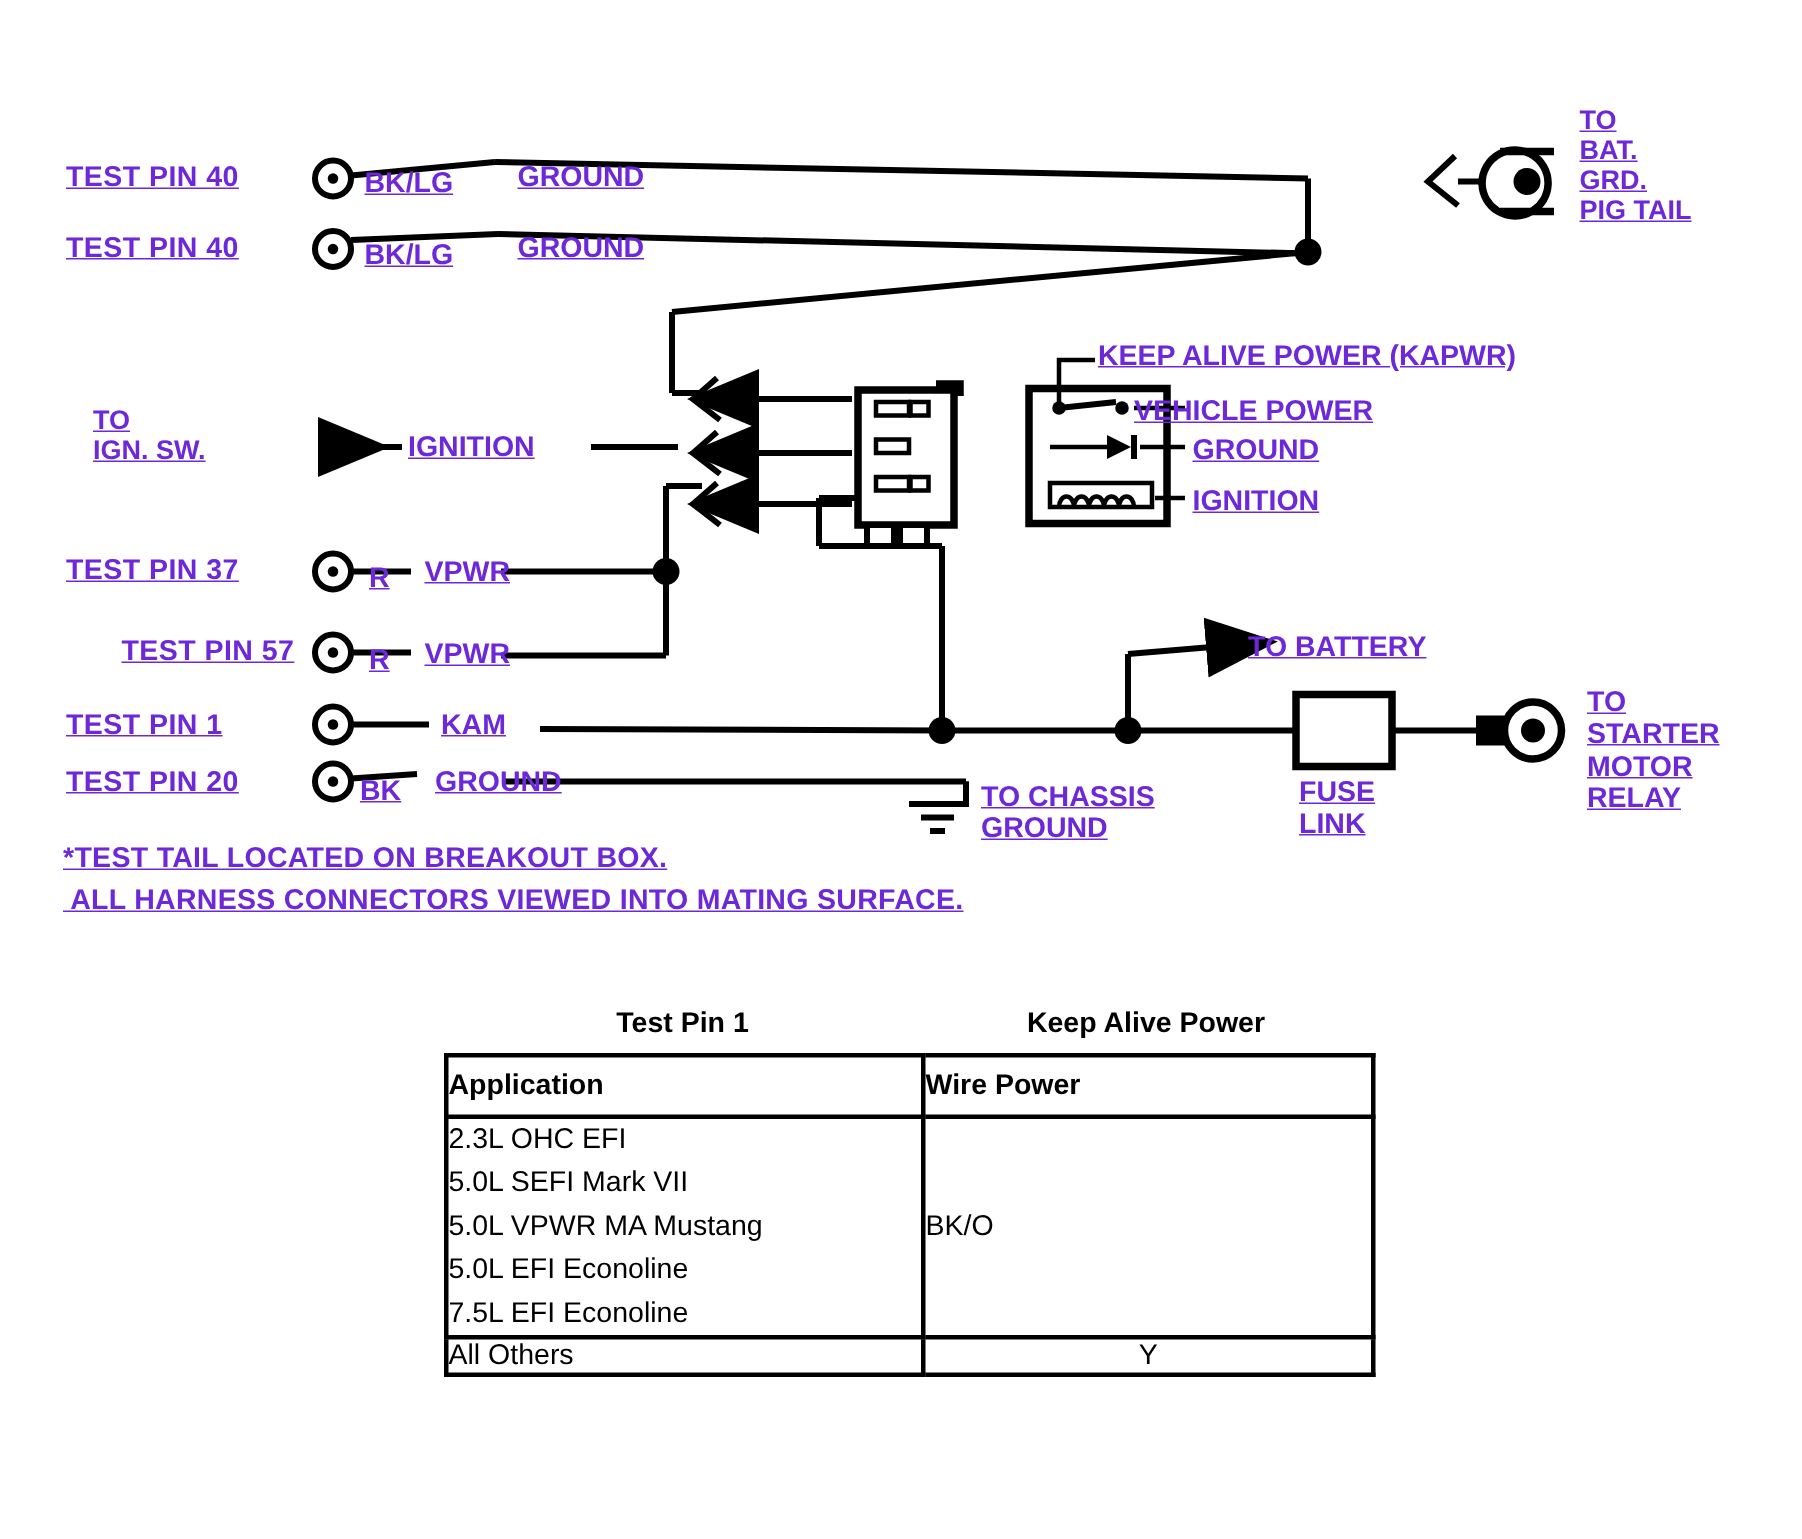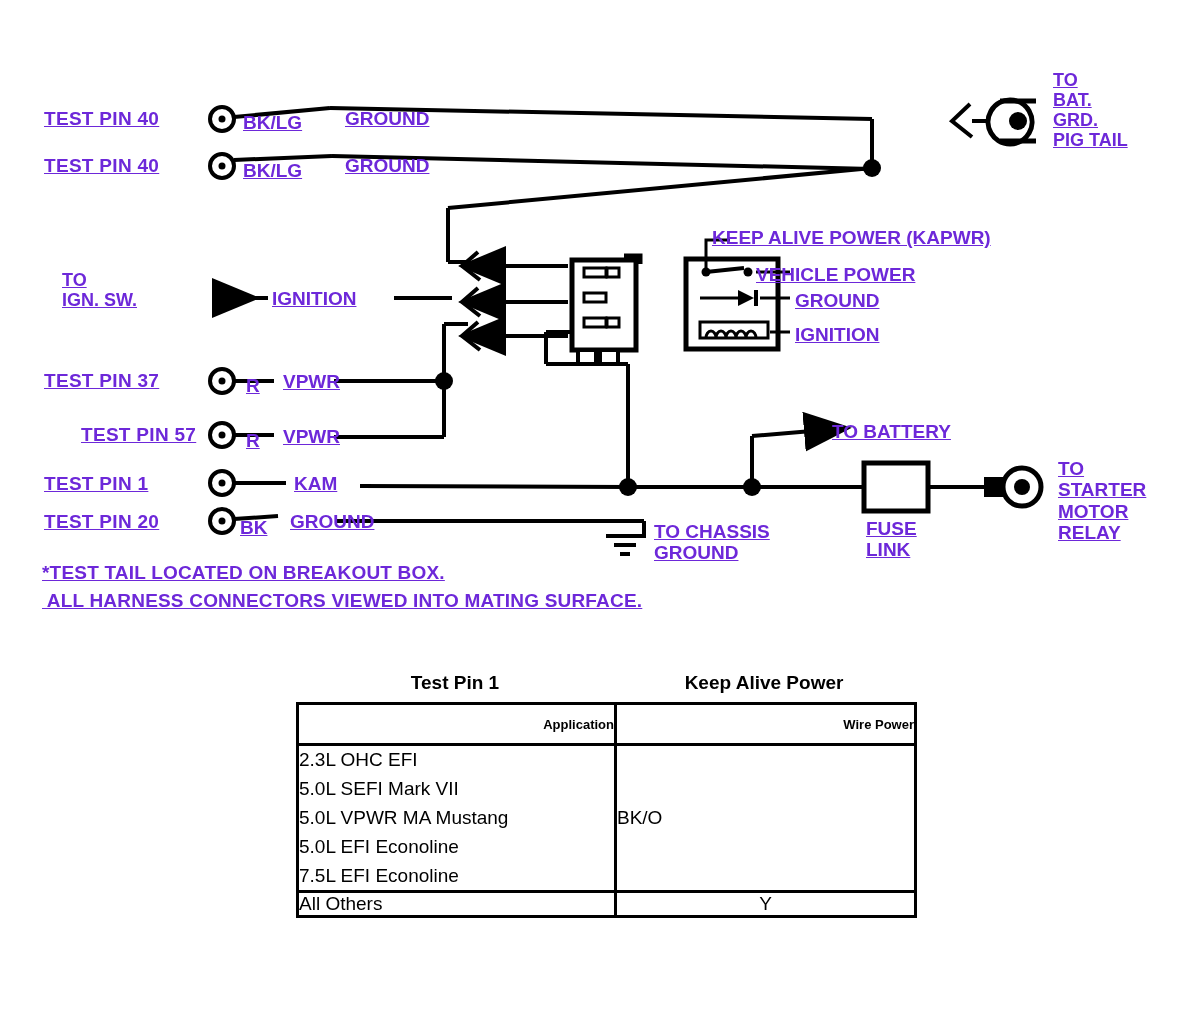--- a/index.html
+++ b/index.html
@@ -64,22 +64,22 @@
     table-layout: fixed;
   }
   table.pin-table td, table.pin-table th {
     border: 3px solid #000;
     padding: 0;
     vertical-align: middle;
     font-family: "Liberation Sans", sans-serif;
   }
   .th-cell {
     font-weight: bold;
-    font-size: 13px;
-    text-align: right;
+    font-size: 19px;
+    text-align: left;
     height: 38px;
   }
   .col-app  { width: 318px; }
   .col-wire { width: 300px; }
   .apps-cell {
     padding: 8px 0 8px 12px;
     font-size: 19px;
     line-height: 1.52;
   }
   .wire-cell {
@@ -236,21 +236,21 @@
 
   <div class="lbl lbl-small" style="left:1053px; top:70px;">TO
 BAT.
 GRD.
 PIG TAIL</div>
 
   <div class="lbl lbl-small" style="left:62px; top:270px;">TO
 IGN. SW.</div>
   <div class="lbl lbl-signal" style="left:272px; top:288px;">IGNITION</div>
 
-  <div class="lbl lbl-signal" style="left:712px; top:227px;">KEEP ALIVE POWER (KAPWR)</div>
+  <div class="lbl lbl-signal" style="left:732px; top:227px;">KEEP ALIVE POWER (KAPWR)</div>
   <div class="lbl lbl-signal" style="left:756px; top:264px;">VEHICLE POWER</div>
   <div class="lbl lbl-signal" style="left:795px; top:290px;">GROUND</div>
   <div class="lbl lbl-signal" style="left:795px; top:324px;">IGNITION</div>
 
   <div class="lbl lbl-testpin" style="left:44px; top:370px;">TEST PIN 37</div>
   <div class="lbl lbl-wire" style="left:246px; top:355px;">R</div>
   <div class="lbl lbl-signal" style="left:283px; top:371px;">VPWR</div>
 
   <div class="lbl lbl-testpin" style="left:56px; top:424px;margin-left:25px;">TEST PIN 57</div>
   <div class="lbl lbl-wire" style="left:246px; top:410px;">R</div>

